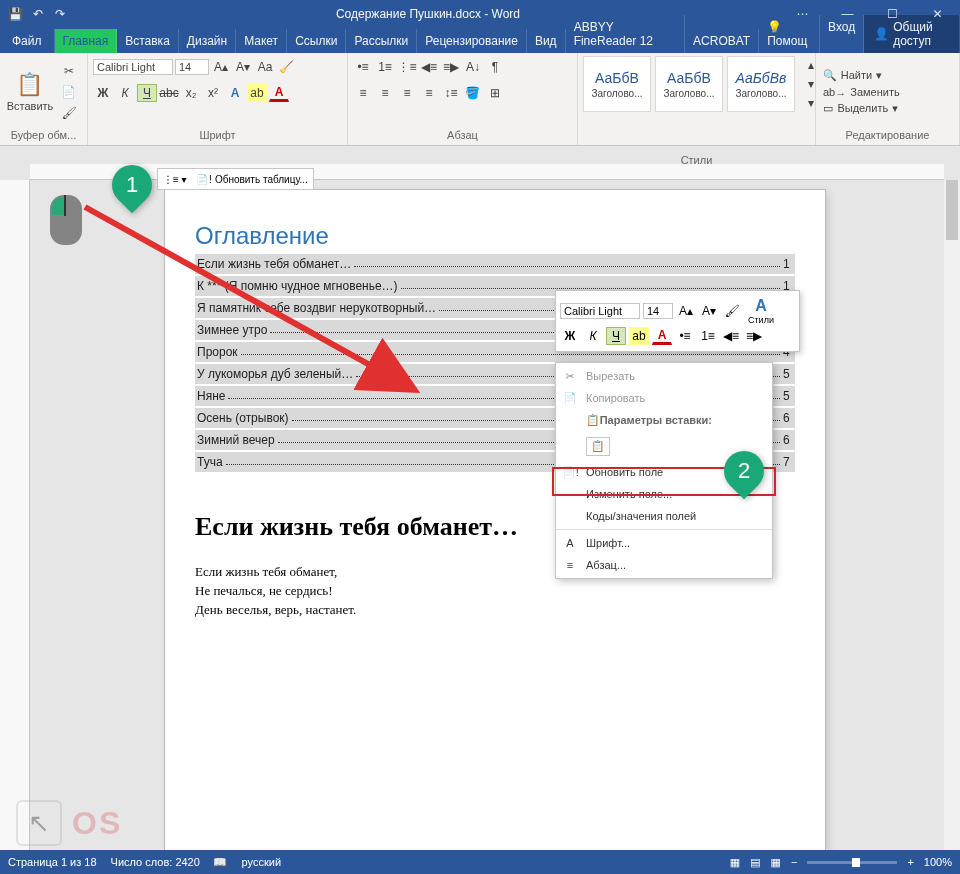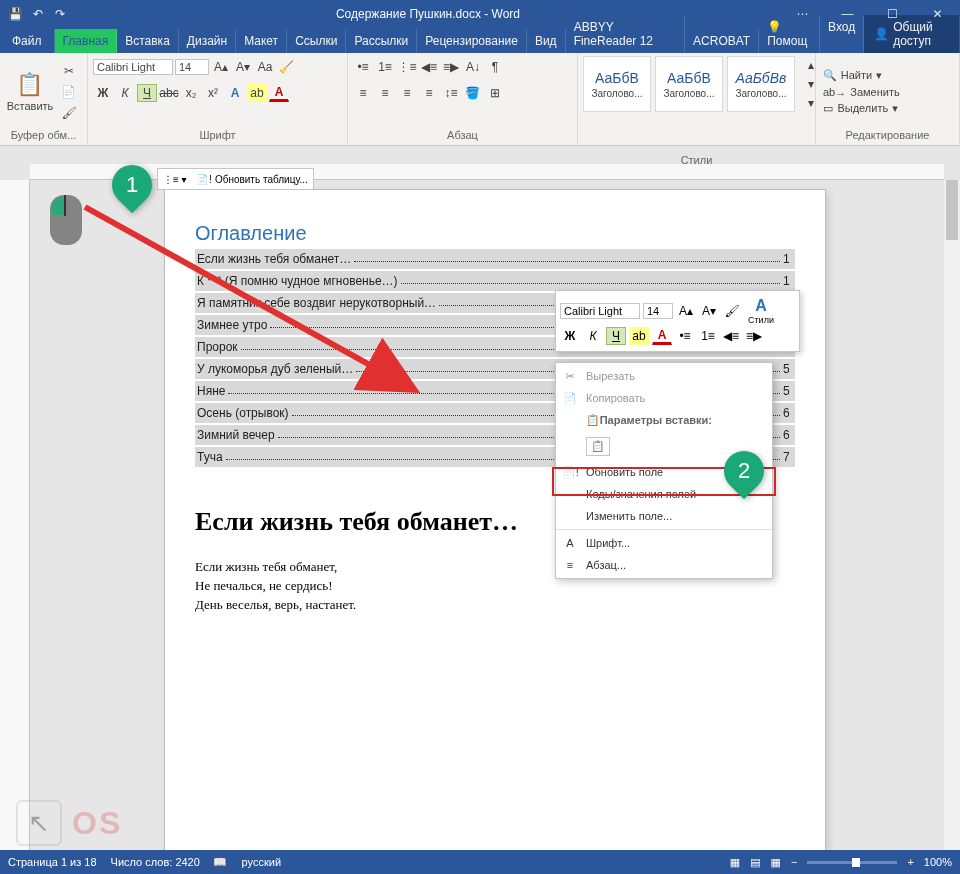--- a/index.html
+++ b/index.html
@@ -40,21 +40,21 @@
 
 
 .workspace { position:absolute; top:164px; left:0; right:0; bottom:24px; background:#e6e6e6; overflow:hidden; }
 .ruler-h { position:absolute; top:0; left:30px; right:16px; height:16px; background:#f8f8f8; border-bottom:1px solid #c5c5c5; }
 .ruler-v { position:absolute; top:16px; left:0; width:30px; bottom:0; background:#f8f8f8; border-right:1px solid #c5c5c5; }
 .page { position:absolute; top:26px; left:165px; width:660px; height:660px; background:#fff; box-shadow:0 0 0 1px #bcbcbc, 3px 3px 8px rgba(0,0,0,.15); padding:24px 30px; }
 
 
 .toc-toolbar { position:absolute; top:-22px; left:-8px; height:22px; display:flex; align-items:center; border:1px solid #c5c5c5; background:#fff; font-size:10px; }
 .toc-tb-item { padding:0 5px; display:flex; align-items:center; gap:3px; }
-.toc-title { color:#2e74b5; font-size:20px; margin:8px 0 4px; }
+.toc-title { color:#2e74b5; font-size:24px; margin:8px 0 4px; }
 .toc-line { display:flex; background:#d9d9d9; margin:2px 0; padding:3px 2px; font-size:12px; color:#222; }
 .toc-text { white-space:nowrap; }
 .dots { flex:1; border-bottom:1px dotted #333; margin:0 3px 4px; }
 .pg { width:10px; }
 
 .heading1 { font-size:26px; font-weight:bold; margin:40px 0 22px; font-family: 'Times New Roman', serif; }
 .body-text { font-size:13px; margin:0 0 3px; font-family: 'Times New Roman', serif; }
 
 
 .mini-toolbar { position:absolute; top:290px; left:555px; width:245px; background:#fff; border:1px solid #c5c5c5; box-shadow:2px 2px 6px rgba(0,0,0,.2); padding:4px; font-size:11px; }
@@ -343,25 +343,25 @@
   <div class="ctx-item">
       <span class="icon-slot"></span>
       <span style="border:1px solid #c5c5c5;padding:2px 4px;">📋</span>
     </div>
   <div class="ctx-item">
       <span class="icon-slot">📄!</span>
       <span>Обновить поле</span>
     </div>
   <div class="ctx-item">
       <span class="icon-slot"></span>
+      <span>Изменить поле...</span>
+    </div>
+  <div class="ctx-item">
+      <span class="icon-slot"></span>
       <span>Коды/значения полей</span>
-    </div>
-  <div class="ctx-item">
-      <span class="icon-slot"></span>
-      <span>Изменить поле...</span>
     </div>
   <div class="ctx-sep"></div>
   <div class="ctx-item">
       <span class="icon-slot">A</span>
       <span>Шрифт...</span>
     </div>
   <div class="ctx-item">
       <span class="icon-slot">≡</span>
       <span>Абзац...</span>
     </div>

